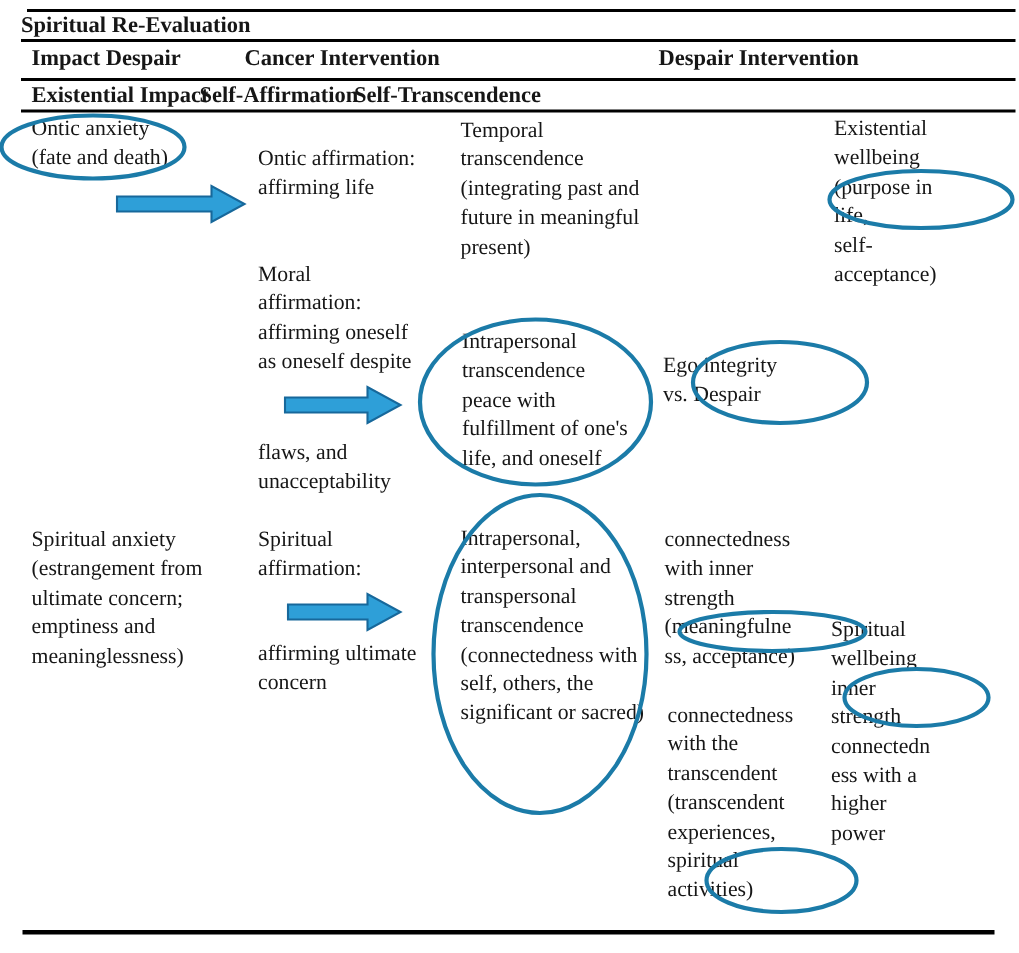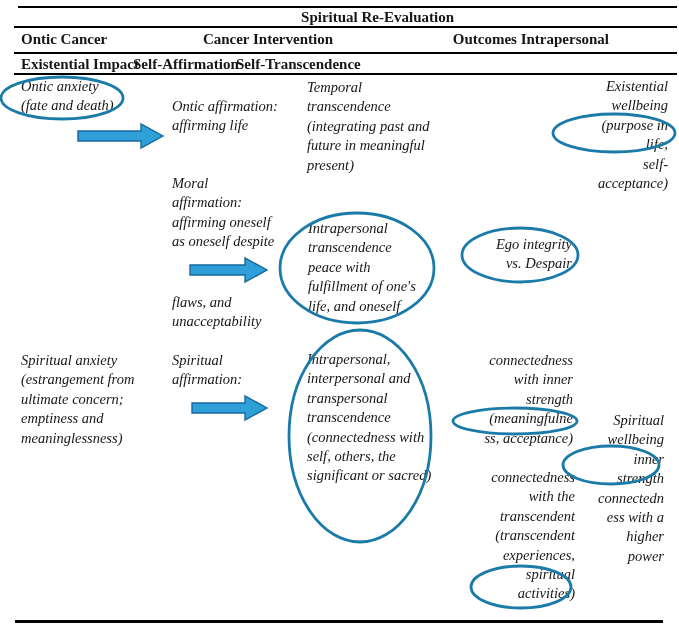--- a/index.html
+++ b/index.html
@@ -10,48 +10,47 @@
     font-family:"Liberation Serif","DejaVu Serif",serif;
     color:#161616;
     overflow:hidden;
   }
   .rule{position:absolute;background:#000;}
   .cell{
     position:absolute;
     font-size:14.5px;
     line-height:19.4px;
     white-space:pre-line;
-    font-style:italic;
   }
   .hdr{
     position:absolute;
     font-size:15px;
     font-weight:bold;
     line-height:17px;
     white-space:nowrap;
   }
-  .center{text-align:right;}
+  .center{text-align:left;}
   #annotation-layer{position:absolute;left:0;top:0;pointer-events:none;}
 </style>
 </head>
 <body>
 
 <div id="figure">
 
   <div class="rule" style="left:18px;top:6px;width:659px;height:2px"></div>
   <div class="rule" style="left:14px;top:26px;width:663px;height:2px"></div>
   <div class="rule" style="left:14px;top:52px;width:663px;height:2px"></div>
   <div class="rule" style="left:14px;top:73px;width:663px;height:2px"></div>
   <div class="rule" style="left:15px;top:620px;width:648px;height:3px"></div>
 
   <div class="hdr center" style="left:14px;top:9px;width:440px">Spiritual Re-Evaluation</div>
 
-  <div class="hdr" style="left:21px;top:31px">Ontic Cancer</div>
+  <div class="hdr" style="left:21px;top:31px">Impact Despair</div>
   <div class="hdr center" style="left:163px;top:31px;width:170px">Cancer Intervention</div>
-  <div class="hdr center" style="left:439px;top:31px;width:170px">Outcomes Intrapersonal</div>
+  <div class="hdr center" style="left:439px;top:31px;width:170px">Despair Intervention</div>
 
   <div class="hdr" style="left:21px;top:56px">Existential Impact</div>
   <div class="hdr" style="left:236px;top:56px">Self-Transcendence</div>
   <div class="hdr" style="left:133px;top:56px">Self-Affirmation</div>
 
   <div class="cell" style="left:21px;top:77px;width:148px">Ontic anxiety
 (fate and death)</div>
   <div class="cell" style="left:21px;top:351px;width:150px">Spiritual anxiety
 (estrangement from
 ultimate concern;
@@ -61,20 +60,22 @@
   <div class="cell" style="left:172px;top:97px;width:130px">Ontic affirmation:
 affirming life</div>
   <div class="cell" style="left:172px;top:174px;width:130px">Moral
 affirmation:
 affirming oneself
 as oneself despite</div>
   <div class="cell" style="left:172px;top:293px;width:130px">flaws, and
 unacceptability</div>
   <div class="cell" style="left:172px;top:351px;width:130px">Spiritual
 affirmation:</div>
+  <div class="cell" style="left:172px;top:427px;width:130px">affirming ultimate
+concern</div>
 
   <div class="cell" style="left:307px;top:78px;width:150px">Temporal
 transcendence
 (integrating past and
 future in meaningful
 present)</div>
   <div class="cell" style="left:308px;top:219px;width:145px">Intrapersonal
 transcendence
 peace with
 fulfillment of one's

